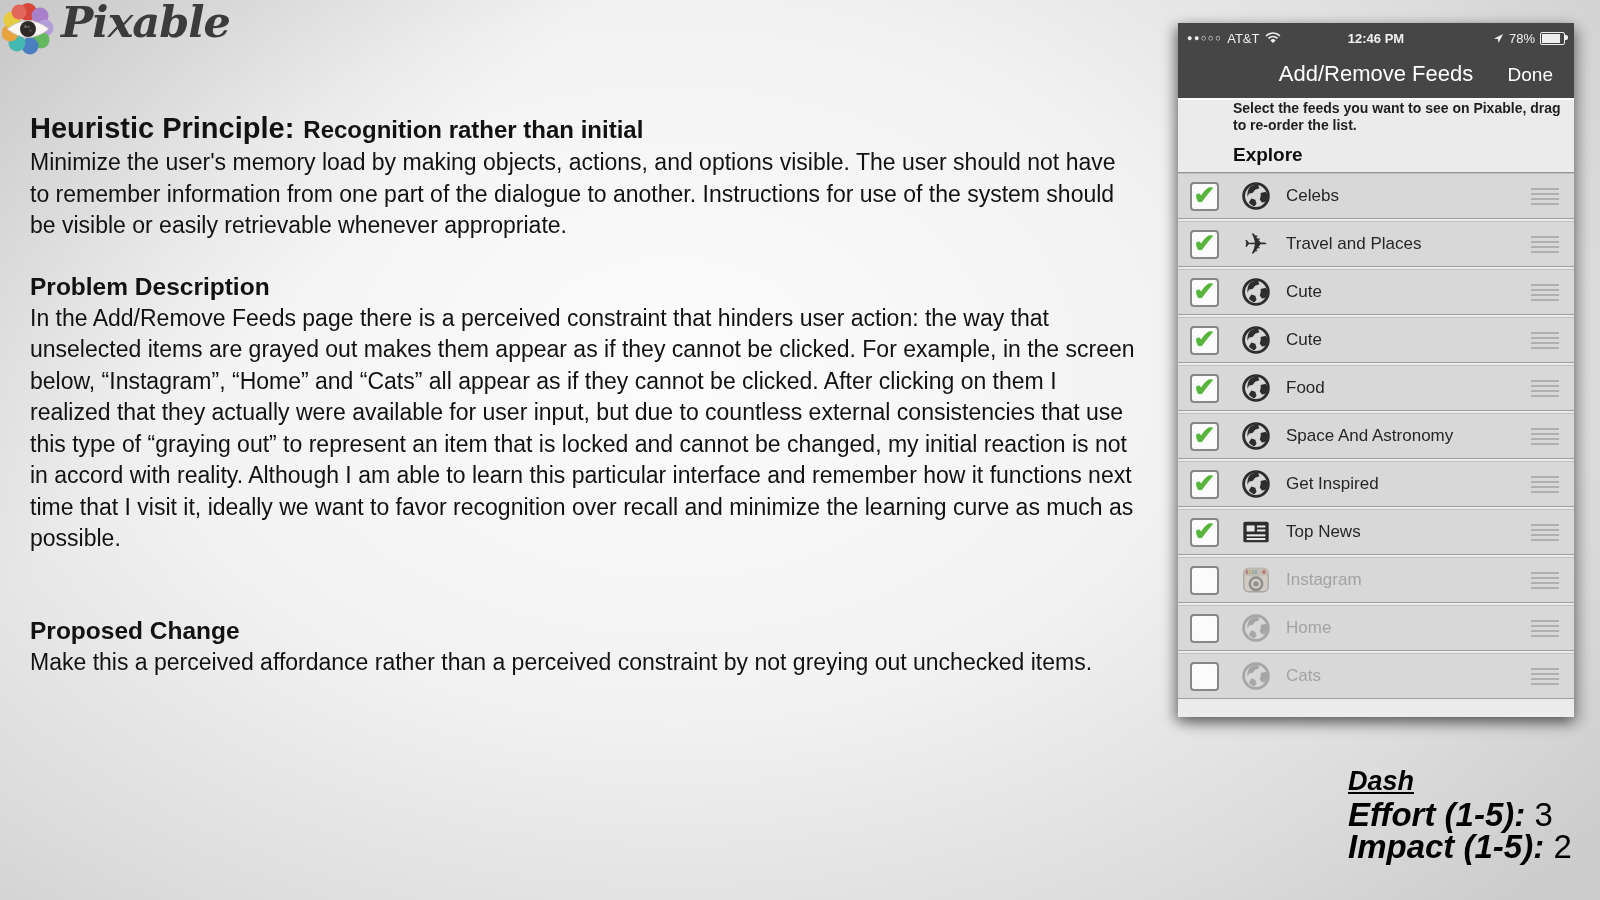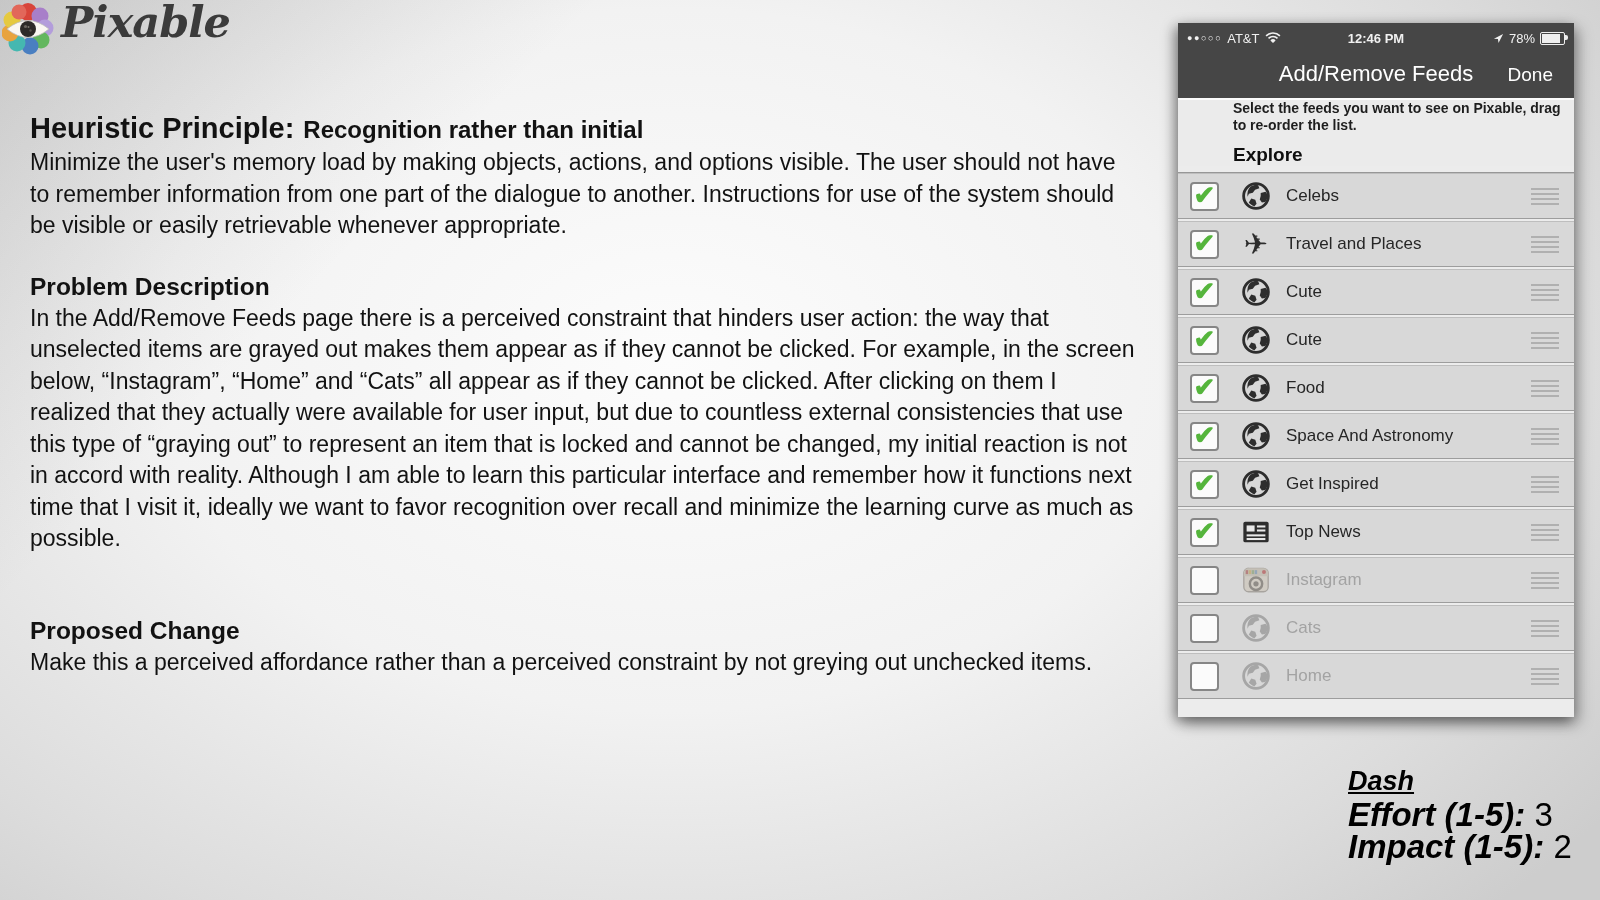--- a/index.html
+++ b/index.html
@@ -352,40 +352,40 @@
   <div class="feed-row unchecked">
     <span class="checkbox"></span>
     <span class="feed-icon">
             <svg viewBox="0 0 32 32" xmlns="http://www.w3.org/2000/svg">
               <circle cx="16" cy="16" r="13.2" fill="none" stroke="currentColor" stroke-width="3"></circle>
               <path fill="currentColor" d="M10 6.2 C12.5 4.6 15.5 4 18.3 4.6 L19.6 7.8 L15 9.2 L12.6 12.6 L8.4 13.6 L7 16.8 C6.3 13 7.4 8.9 10 6.2 Z"></path>
               <path fill="currentColor" d="M21 12.8 L26.2 11.4 L28.4 14.6 C28.6 17.4 27.6 20.2 25.8 22.3 L22.3 23 L20 19.8 L21 16 Z"></path>
               <path fill="currentColor" d="M11 18.6 L15.2 20 L16.6 24.2 L14.4 27 C12 26.4 9.8 25 8.3 23 Z"></path>
             </svg>
           </span>
-    <span class="feed-label">Cats</span>
+    <span class="feed-label">Home</span>
     <span class="drag-handle">
             <i></i>
             <i></i>
             <i></i>
             <i></i>
           </span>
   </div>
 
   <div class="feed-row unchecked">
     <span class="checkbox"></span>
     <span class="feed-icon">
             <svg viewBox="0 0 32 32" xmlns="http://www.w3.org/2000/svg">
               <circle cx="16" cy="16" r="13.2" fill="none" stroke="currentColor" stroke-width="3"></circle>
               <path fill="currentColor" d="M10 6.2 C12.5 4.6 15.5 4 18.3 4.6 L19.6 7.8 L15 9.2 L12.6 12.6 L8.4 13.6 L7 16.8 C6.3 13 7.4 8.9 10 6.2 Z"></path>
               <path fill="currentColor" d="M21 12.8 L26.2 11.4 L28.4 14.6 C28.6 17.4 27.6 20.2 25.8 22.3 L22.3 23 L20 19.8 L21 16 Z"></path>
               <path fill="currentColor" d="M11 18.6 L15.2 20 L16.6 24.2 L14.4 27 C12 26.4 9.8 25 8.3 23 Z"></path>
             </svg>
           </span>
-    <span class="feed-label">Home</span>
+    <span class="feed-label">Cats</span>
     <span class="drag-handle">
             <i></i>
             <i></i>
             <i></i>
             <i></i>
           </span>
   </div>
 </div>
   </div>
 

